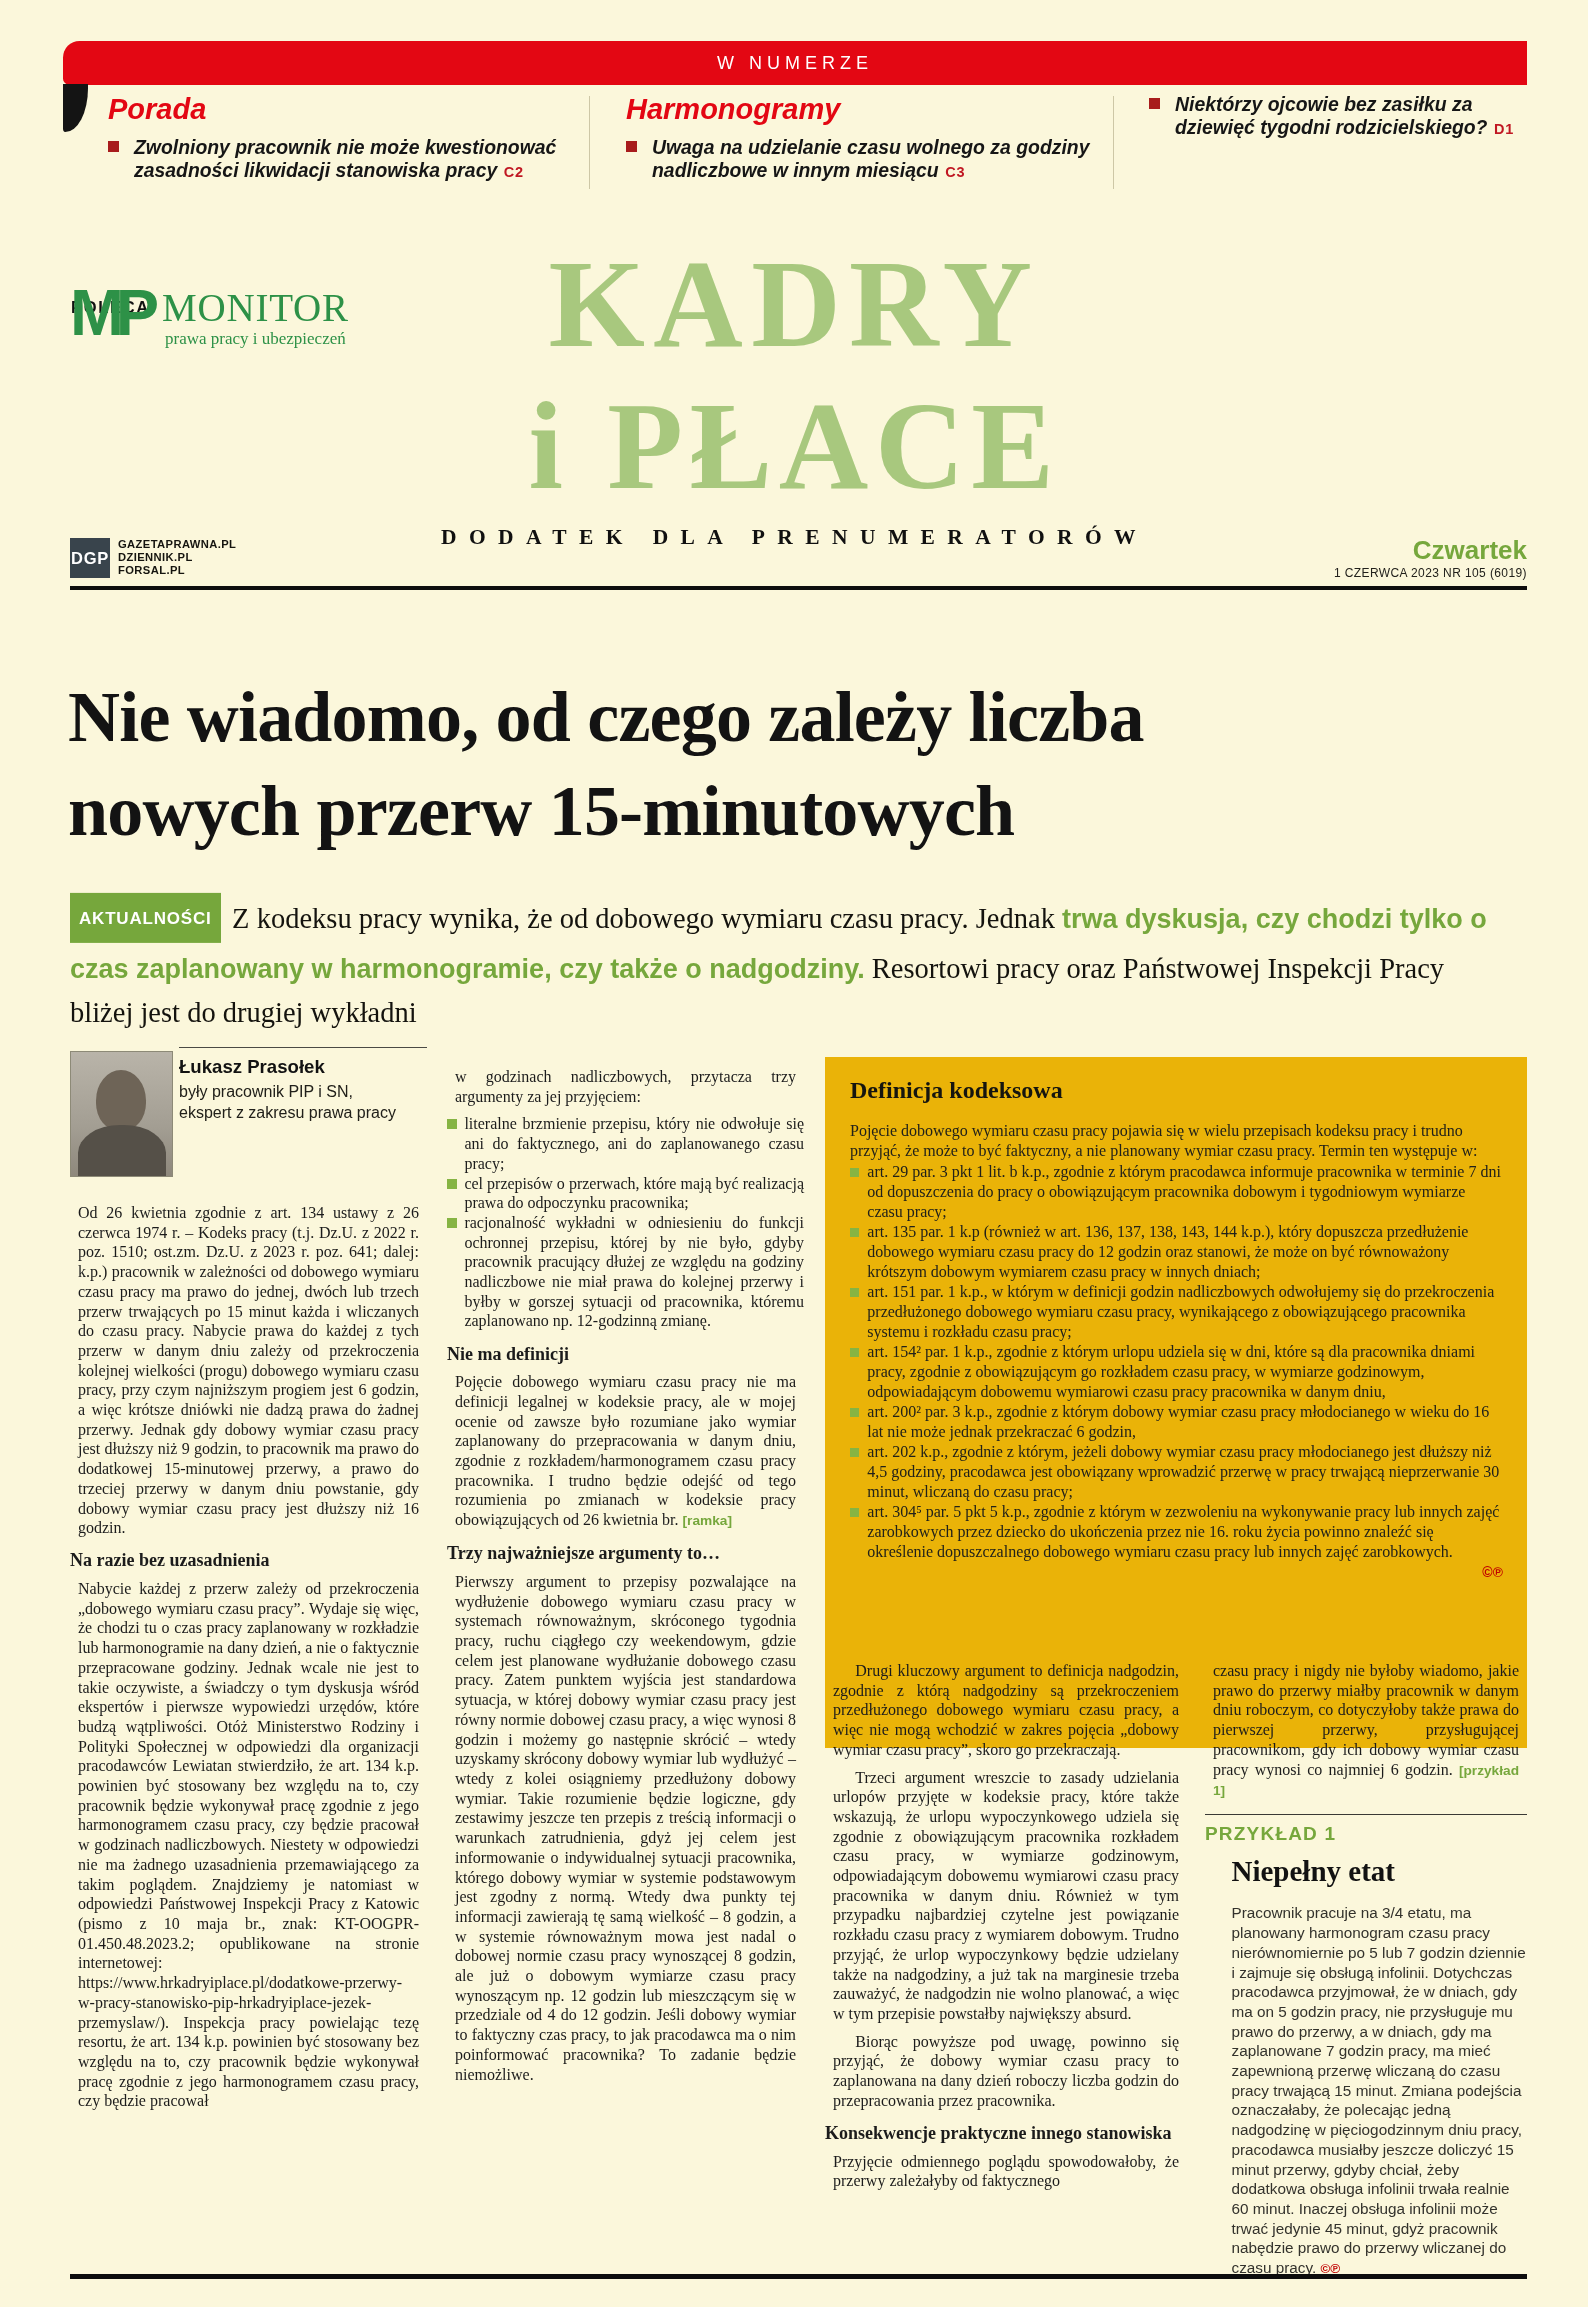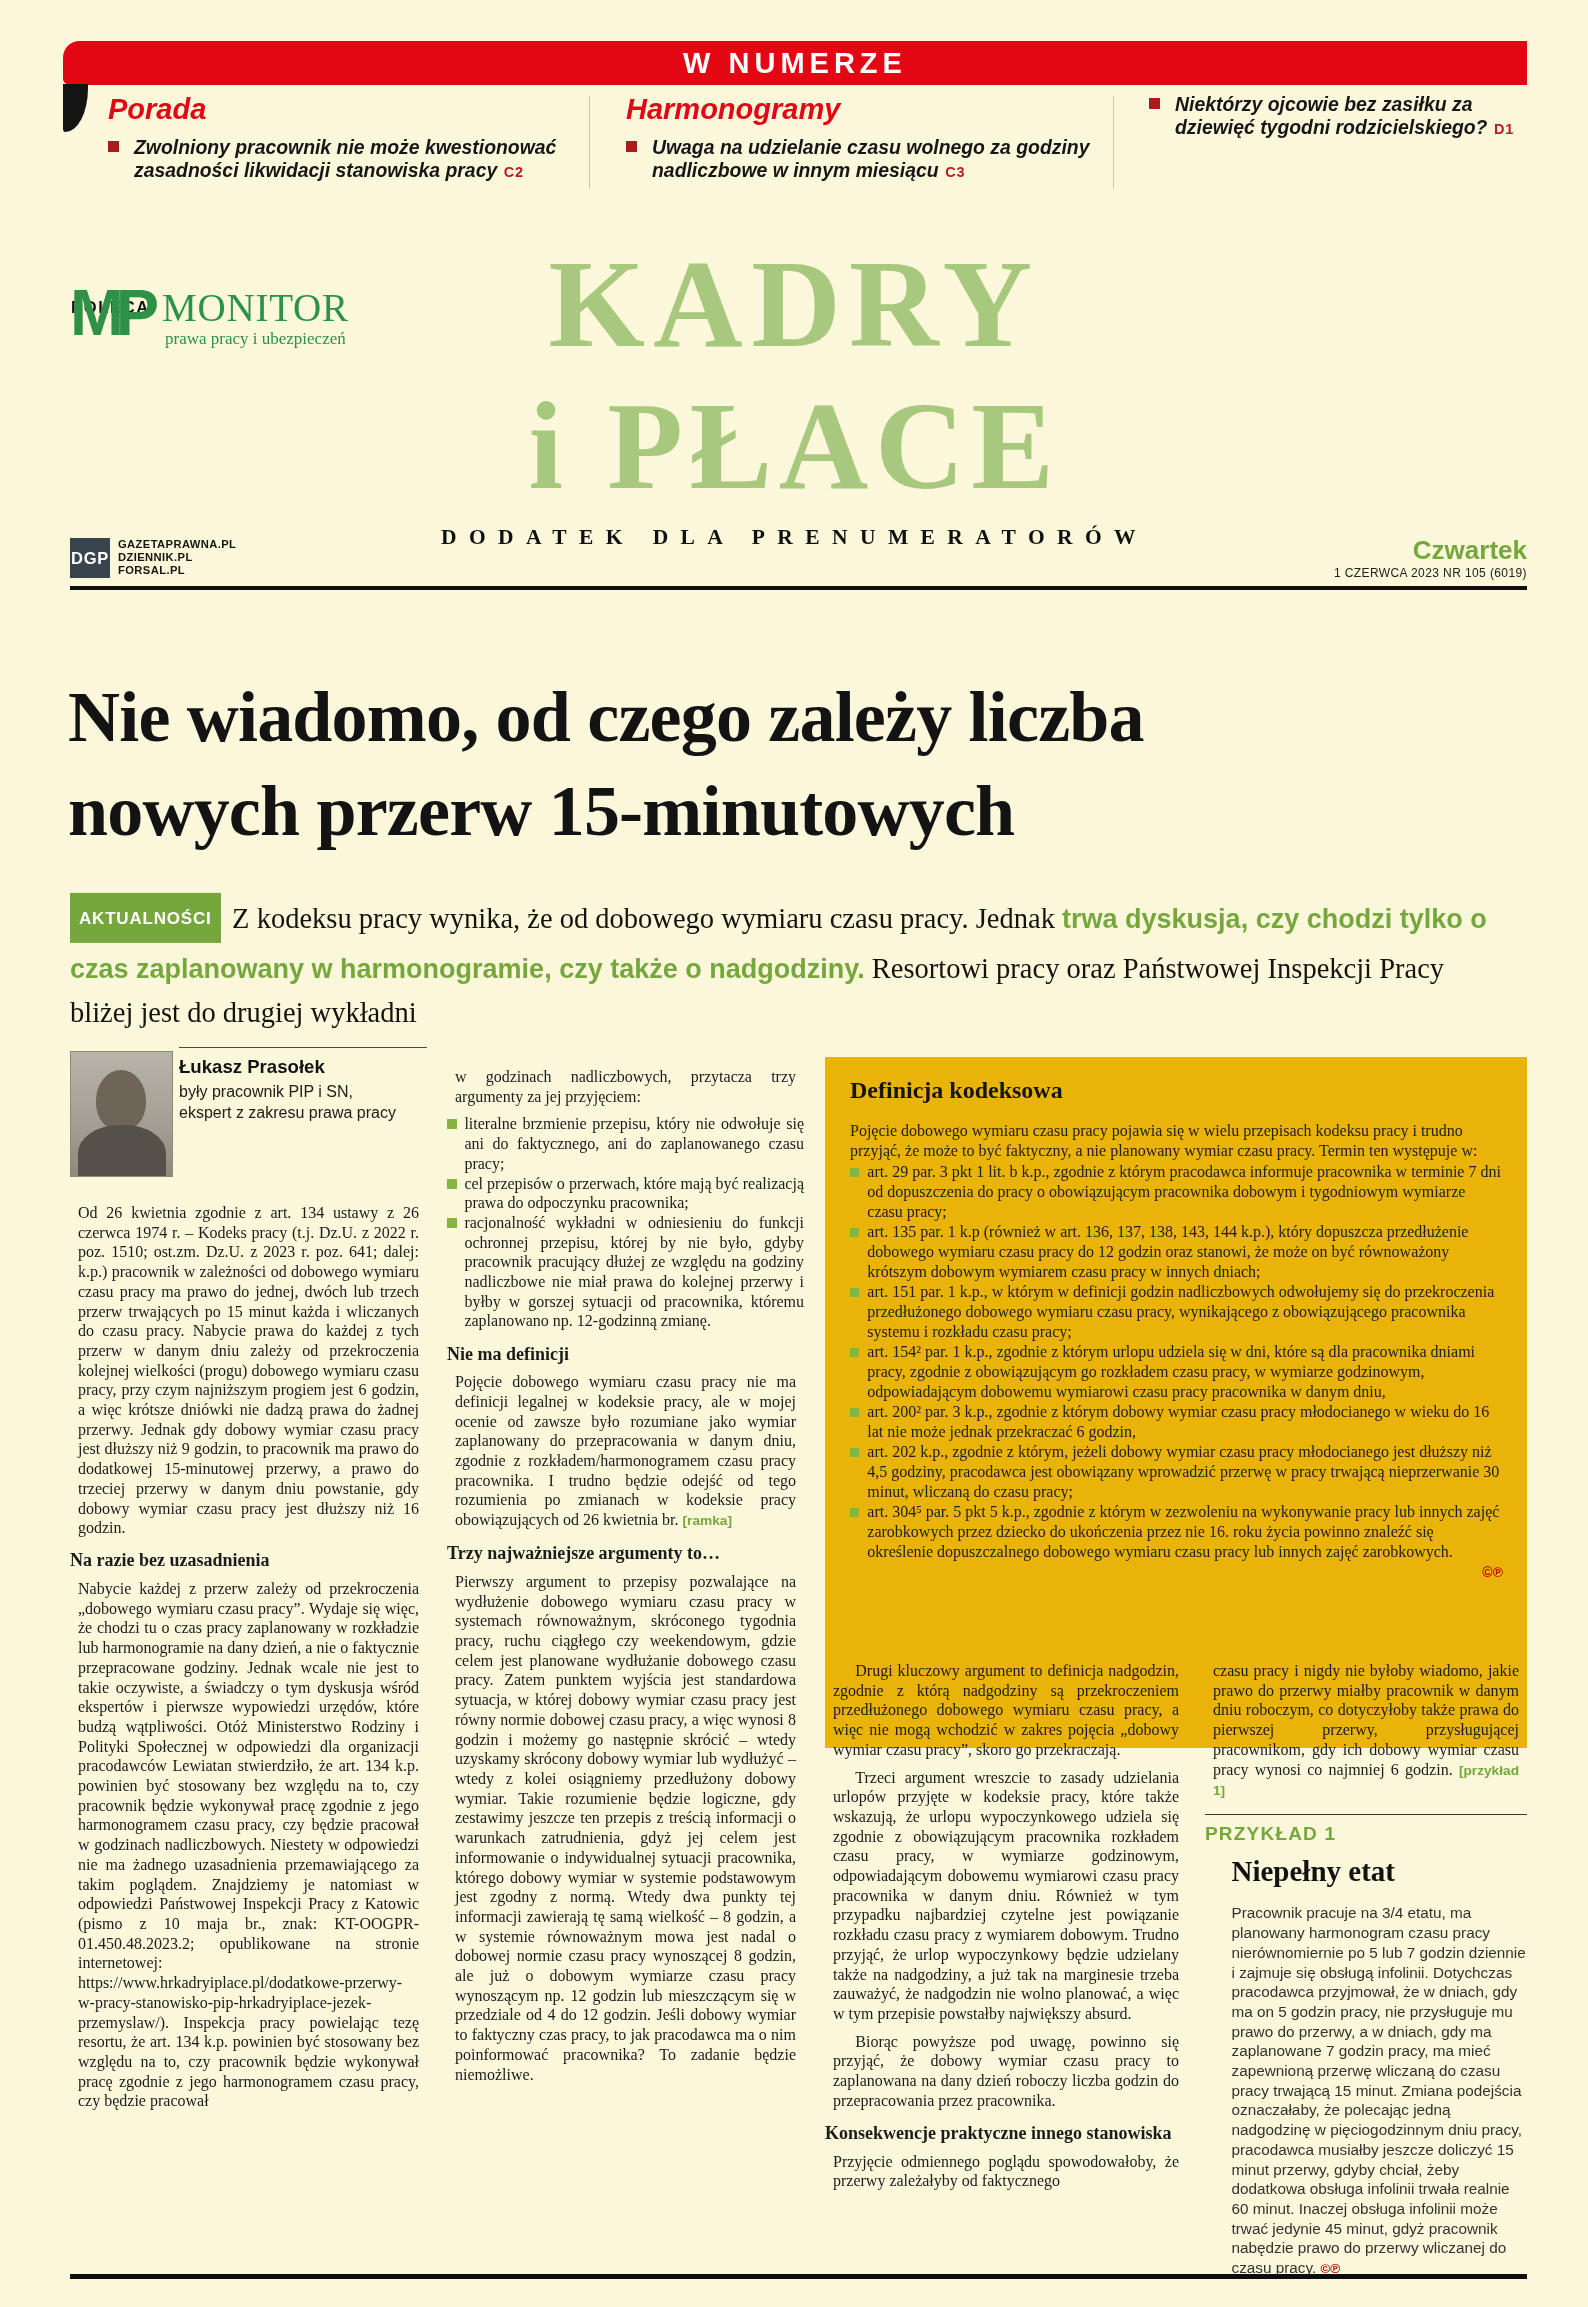--- a/index.html
+++ b/index.html
@@ -3,21 +3,21 @@
 <meta charset="utf-8">
 <style>
   html,body{margin:0;padding:0;background:#e8e4cf;}
   .page{position:relative;width:1589px;height:2307px;background:#FBF7DB;
         font-family:"Liberation Serif",serif;color:#1b1b1b;overflow:hidden;margin:0 auto;}
 
   
   .ribbon{position:absolute;left:63px;top:41px;width:1464px;height:44px;background:#E30713;
           border-radius:16.5px 0 0 6.6px;}
   .ribbon-title{line-height:44px;text-align:center;color:#ffffff;
-          font-family:"Liberation Sans",sans-serif;font-weight:bold;font-size:29px;letter-spacing:5px;}
+          font-family:"Liberation Sans",sans-serif;font-weight:normal;font-size:18px;letter-spacing:5px;}
   .ribbon-fold{position:absolute;left:63px;top:84px;width:25px;height:48px;background:#141414;
           border-radius:0 0 100% 10%/0 0 100% 8%;}
 
   
   .teaser{position:absolute;top:93px;}
   .teaser-1{left:108px;width:476px;}
   .teaser-2{left:626px;width:480px;}
   .teaser-3{left:1149px;width:378px;}
   .t-heading{font-family:"Liberation Sans",sans-serif;font-style:italic;font-weight:bold;
              font-size:29px;color:#E30713;margin:0 0 10px 0;}

